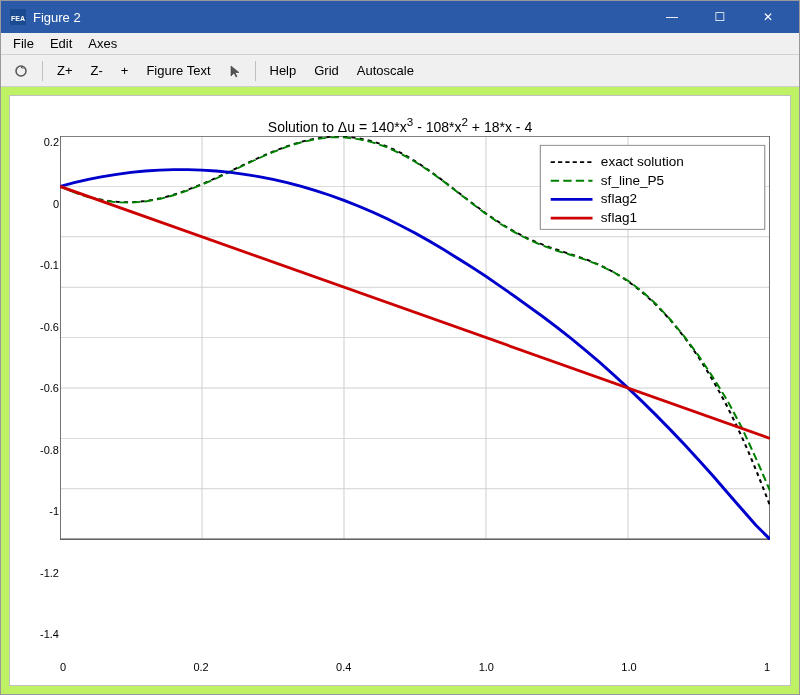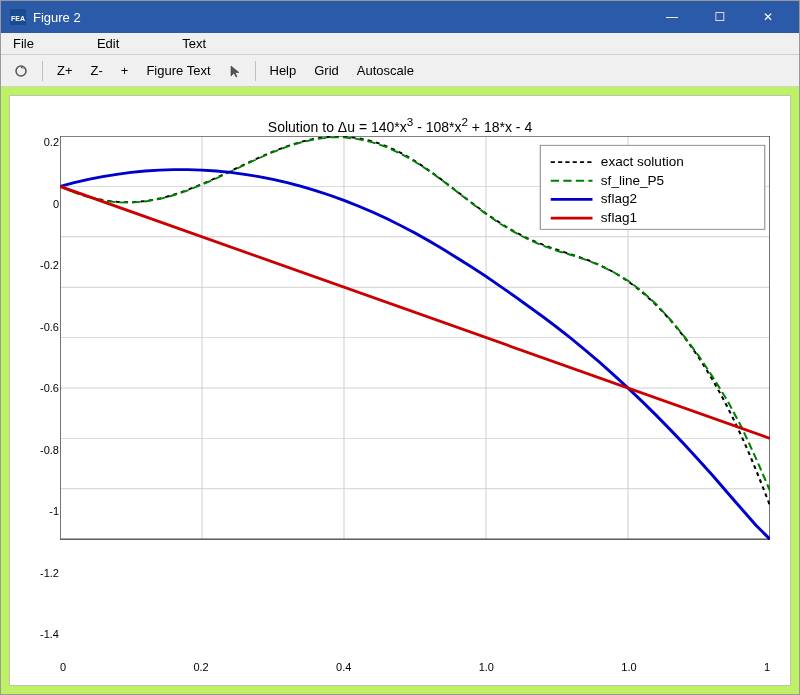--- a/index.html
+++ b/index.html
@@ -6,21 +6,21 @@
     body { background: #f0f0f0; font-family: 'Segoe UI', Arial, sans-serif; font-size: 13px; width: 800px; height: 695px; overflow: hidden; }
     
     .window { width: 800px; height: 695px; background: #bef264; border: 1px solid #999; display: flex; flex-direction: column; }
     
     .title-bar { background: #2b5ba8; color: white; height: 32px; display: flex; align-items: center; padding: 0 8px; flex-shrink: 0; }
     .title-bar-icon { width: 18px; height: 18px; margin-right: 6px; display: flex; align-items: center; justify-content: center; flex-shrink: 0; }
     .title-bar-title { flex: 1; font-size: 13px; font-weight: normal; }
     .title-bar-controls { display: flex; gap: 2px; }
     .title-bar-btn { width: 46px; height: 32px; display: flex; align-items: center; justify-content: center; cursor: pointer; font-size: 12px; color: white; background: transparent; border: none; }
     
-    .menu-bar { background: #f0f0f0; height: 22px; display: flex; align-items: center; padding: 0 4px; border-bottom: 1px solid #d0d0d0; flex-shrink: 0; gap: 47px; }
+    .menu-bar { background: #f0f0f0; height: 22px; display: flex; align-items: center; padding: 0 4px; border-bottom: 1px solid #d0d0d0; flex-shrink: 0; }
     .menu-item { padding: 2px 8px; cursor: pointer; font-size: 13px; }
     
     .toolbar { background: #f0f0f0; height: 32px; display: flex; align-items: center; padding: 0 6px; gap: 4px; border-bottom: 1px solid #d0d0d0; flex-shrink: 0; }
     .toolbar-item { display: flex; align-items: center; padding: 3px 6px; cursor: pointer; font-size: 13px; border: 1px solid transparent; border-radius: 2px; }
     .toolbar-sep { width: 1px; height: 20px; background: #c0c0c0; margin: 0 3px; }
     
     .plot-area { flex: 1; background: white; margin: 8px; border: 1px solid #c0c0c0; position: relative; overflow: hidden; }
     
     .plot-title { text-align: center; font-size: 14px; padding: 19px 0 4px 0; font-family: Arial, sans-serif; }
     
@@ -48,21 +48,21 @@
     <div class="title-bar-controls">
       <button class="title-bar-btn">—</button>
       <button class="title-bar-btn">☐</button>
       <button class="title-bar-btn close">✕</button>
     </div>
   </div>
 
   <div class="menu-bar">
     <span class="menu-item">File</span>
     <span class="menu-item">Edit</span>
-    <span class="menu-item">Text</span>
+    <span class="menu-item">Axes</span>
   </div>
 
   <div class="toolbar">
     <div class="toolbar-item">
       <svg width="14" height="14" viewBox="0 0 14 14" fill="none">
         <circle cx="7" cy="7" r="5" stroke="#555" stroke-width="1.5" fill="none"></circle>
         <path d="M7 2 L10 5 L7 4 Z" fill="#555"></path>
       </svg>
     </div>
     <span class="toolbar-sep"></span>
@@ -83,21 +83,21 @@
 
   <div class="plot-area">
 
     <div class="plot-title">
       Solution to Δu = 140*x<sup>3</sup> - 108*x<sup>2</sup> + 18*x - 4
     </div>
 
     <div class="y-axis-labels">
       <span>0.2</span>
       <span>0</span>
-      <span>-0.2</span>
+      <span>-0.1</span>
       <span>-0.6</span>
       <span>-0.6</span>
       <span>-0.8</span>
       <span>-1</span>
       <span>-1.2</span>
       <span>-1.4</span>
     </div>
 
     <div class="chart-container">
       <svg class="plot-svg" viewBox="0 0 680 540" preserveAspectRatio="none">

